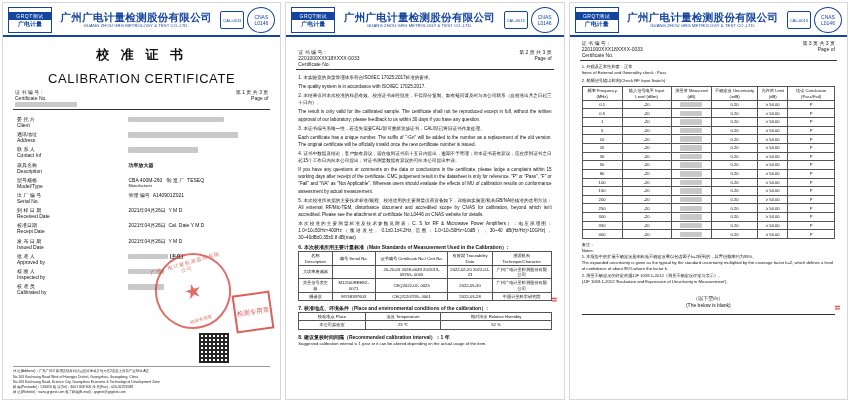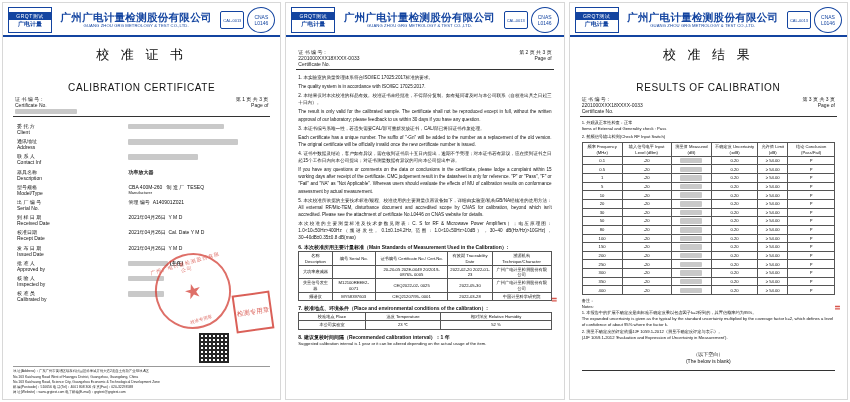--- a/index.html
+++ b/index.html
@@ -11,22 +11,22 @@
   .logo{width:42px;height:24px;border:1px solid #1344a0;display:flex;flex-direction:column;justify-content:center;align-items:center;background:#fff;flex:none;}
   .logo .l1{font-size:5px;color:#fff;background:#1344a0;width:100%;text-align:center;letter-spacing:.5px;line-height:8px;}
   .logo .l2{font-size:6px;color:#1344a0;font-weight:bold;line-height:9px;}
   .co{flex:1;text-align:center;line-height:1.05;}
   .co .cn{font-size:10.5px;font-weight:bold;color:#1344a0;letter-spacing:.3px;}
   .co .en{font-size:4.2px;color:#1344a0;letter-spacing:.1px;margin-top:1px;}
   .seal-sm{width:22px;height:16px;border:1px solid #1344a0;border-radius:2px;font-size:4px;color:#1344a0;display:flex;align-items:center;justify-content:center;flex:none;}
   .cnas{width:26px;height:24px;border:1px solid #1344a0;border-radius:50%;font-size:5px;color:#1344a0;display:flex;flex-direction:column;align-items:center;justify-content:center;flex:none;line-height:6px;}
   
   .title{text-align:center;margin-top:9px;}
-  .title .t-cn{font-size:13px;font-weight:normal;letter-spacing:4px;color:#111;}
-  .title .t-en{font-size:10px;letter-spacing:.6px;color:#111;margin-top:18px;}
+  .title .t-cn{font-size:13px;font-weight:bold;letter-spacing:4px;color:#111;}
+  .title .t-en{font-size:13px;letter-spacing:.6px;color:#111;margin-top:7px;}
   .certline{display:flex;justify-content:space-between;font-size:5px;padding:3px 12px 0 12px;color:#222;}
   .hr{height:1px;background:#333;margin:2px 10px 0 10px;}
   
   .body{padding:4px 12px 0 12px;font-size:5px;color:#111;}
   table{border-collapse:collapse;width:100%;font-size:5px;}
   .kv td{padding:1.6px 2px;vertical-align:top;}
   .kv .lab{width:44%;white-space:nowrap;}
   .redact{display:inline-block;background:#c9c9c9;height:5.5px;border-radius:1px;vertical-align:middle;}
   .gridtbl td,.gridtbl th{border:1px solid #555;padding:1px 2px;font-size:4.2px;text-align:center;line-height:1.25;}
   .gridtbl th{font-weight:normal;}
@@ -294,24 +294,20 @@
       </div>
       <div class="seal-sm">
           <span>CAL-0013</span>
         </div>
       <div class="cnas">
         <span>CNAS</span>
         <span>L0146</span>
       </div>
     </div>
 
-    <div class="title">
-      <div class="t-cn">校 准 结 果</div>
-      <div class="t-en">RESULTS OF CALIBRATION</div>
-    </div>
 
     <div class="certline">
       <div>
         <div>证 书 编 号：</div>
         <div>2201000XXX18XXXX-0033</div>
         <div>Certificate No.</div>
       </div>
       <div class="right">
         <div>第 3 页 共 3 页</div>
         <div>Page        of</div>

